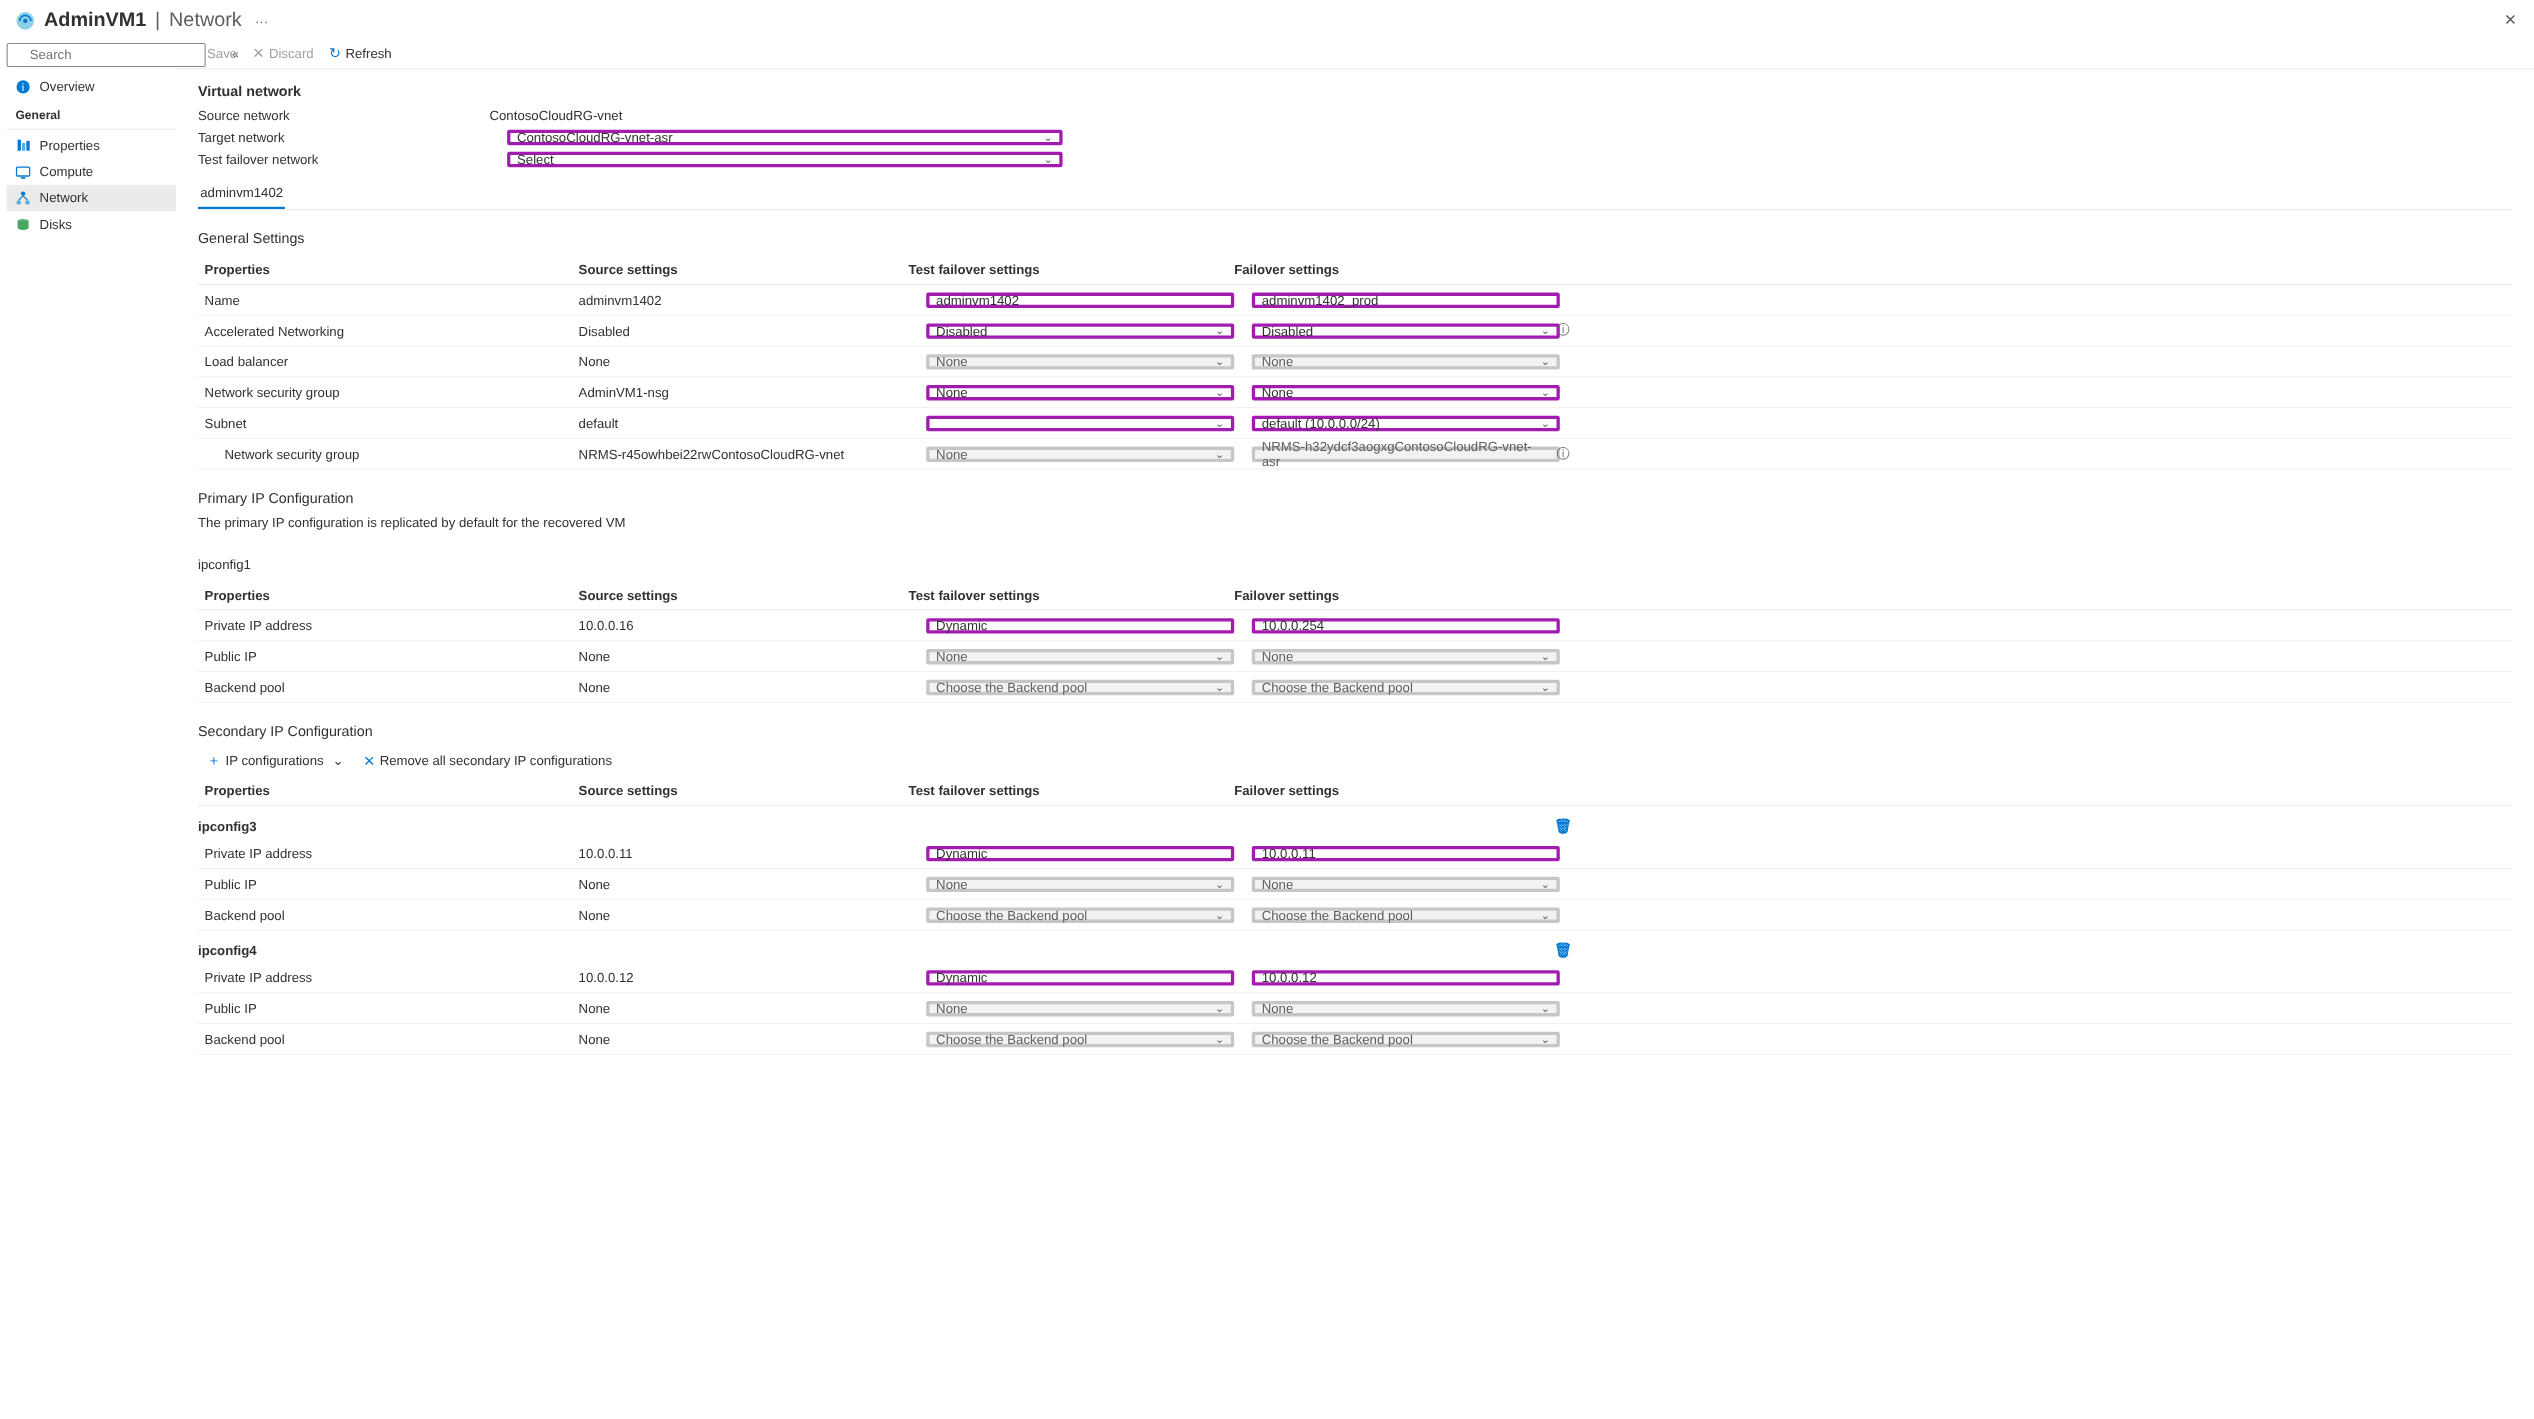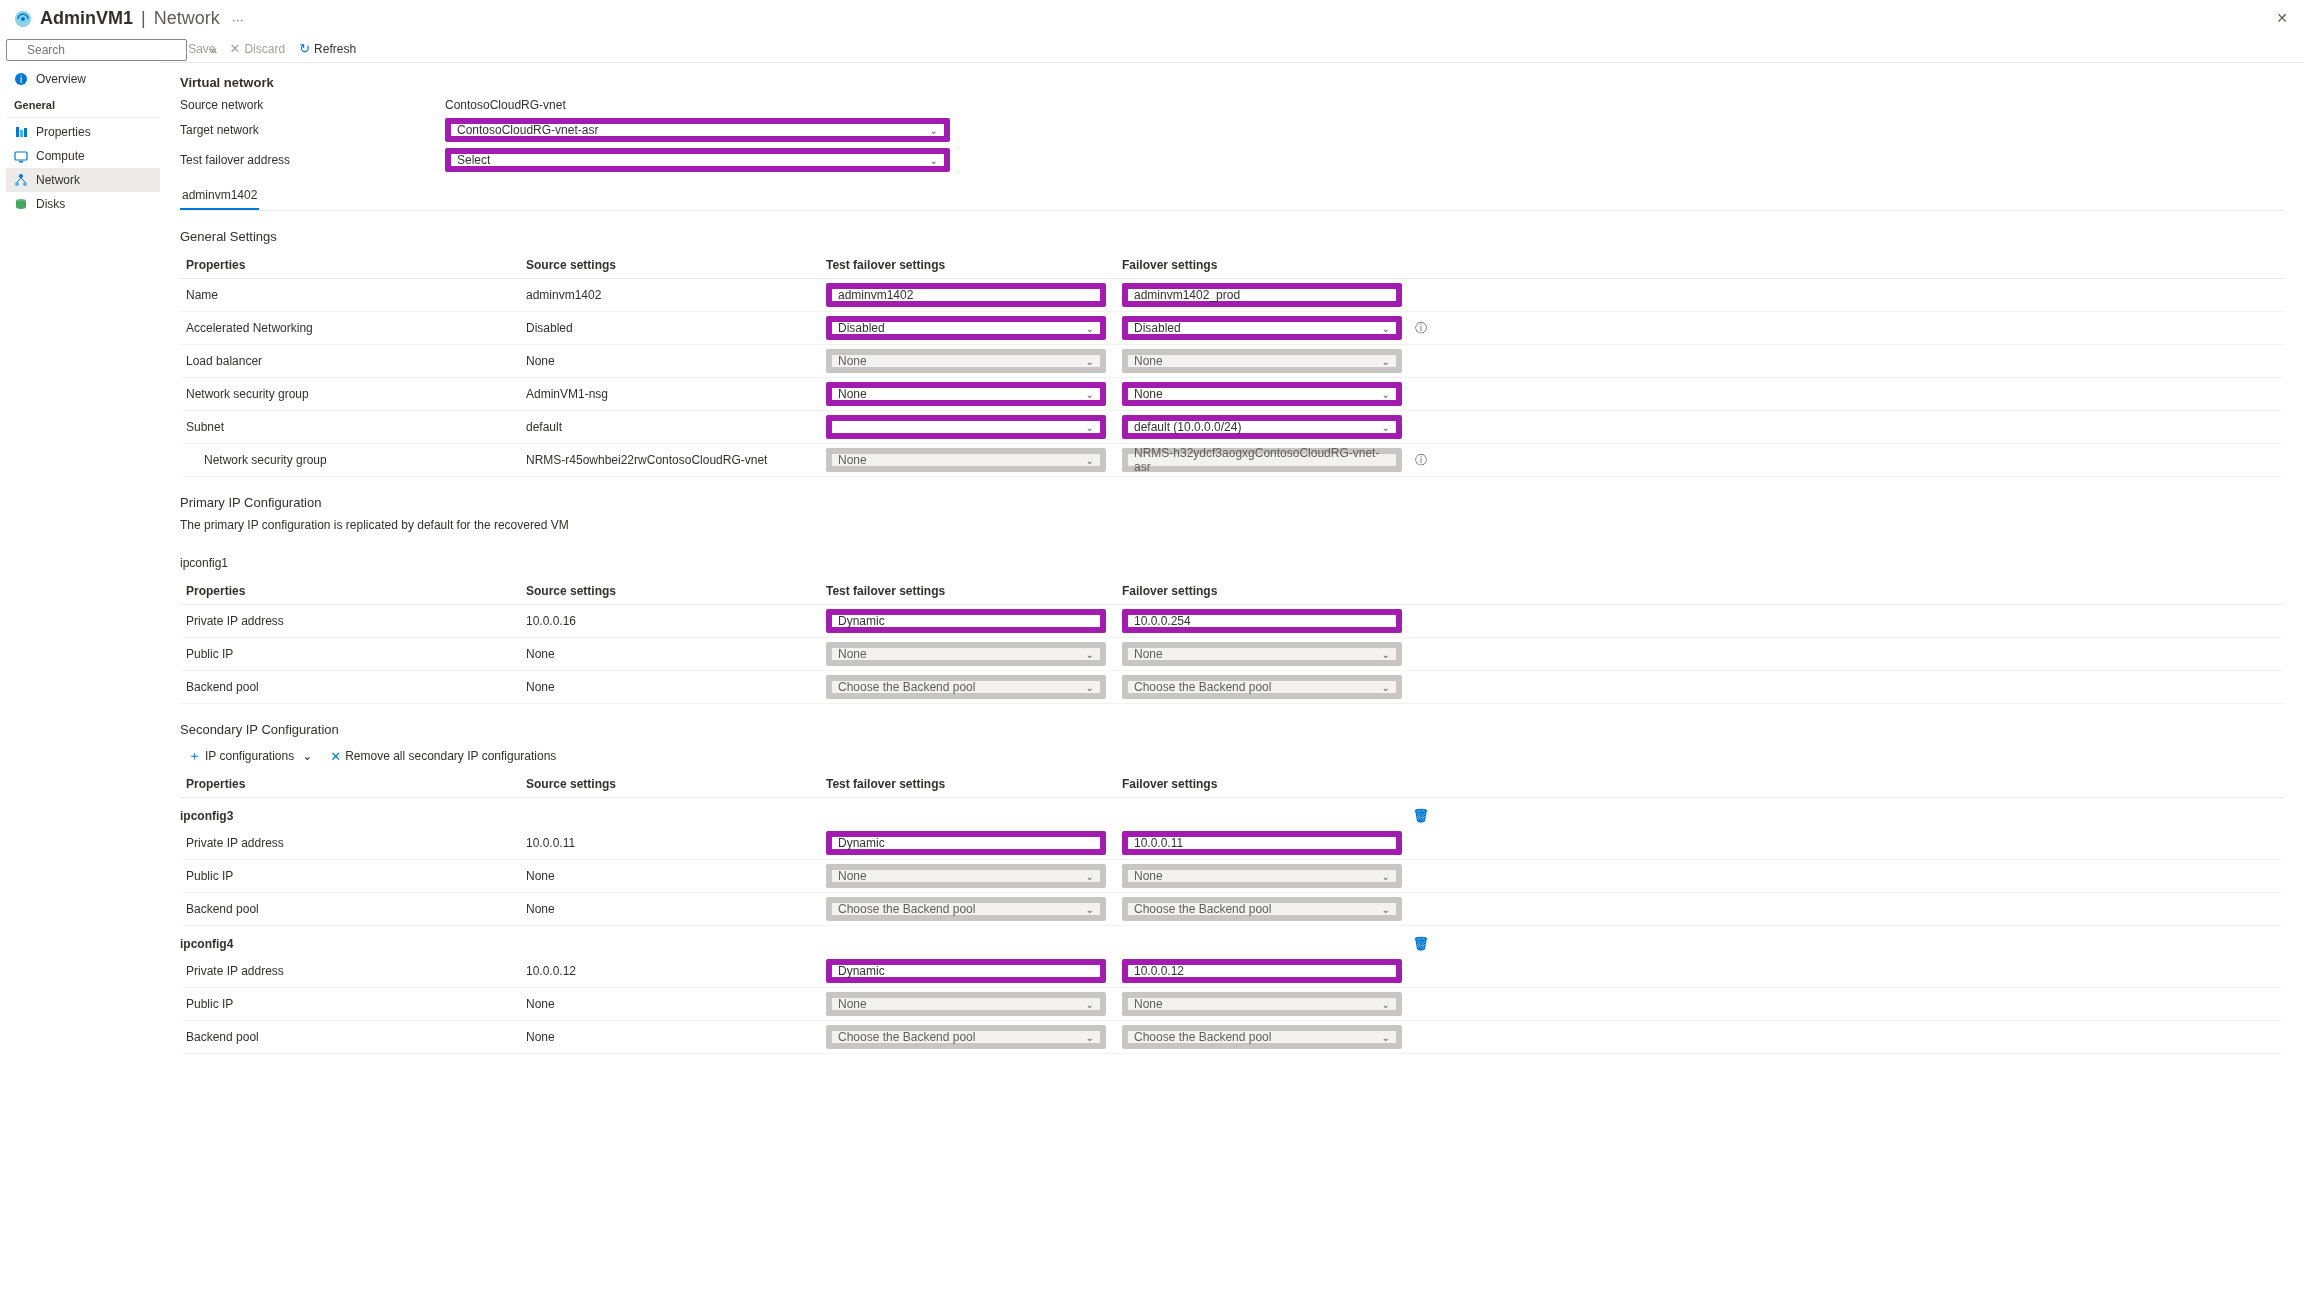--- a/index.html
+++ b/index.html
@@ -40,22 +40,22 @@
 
 .content { padding: 4px 20px 30px 20px; }
 
 .sec-head { font-size: 13px; font-weight: 600; margin: 8px 0 8px 0; }
 .kv-row { display: flex; align-items: center; margin-bottom: 6px; gap: 15px; }
 .kv-label { width: 250px; font-size: 12px; color: #323130; }
 .kv-value { font-size: 12px; }
 .kv-select { width: 505px; }
 
 .select-ctrl, .input-ctrl {
-  border: 6px solid #a21caf; border-radius: 2px; padding: 2px 6px; font-size: 12px; height: 24px;
-  background: #fff; display: flex; align-items: center; justify-content: space-between; width: 100%;
+  border: 3px solid #a21caf; border-radius: 2px; padding: 2px 6px; font-size: 12px; height: 14px;
+  background: #fff; display: flex; align-items: center; justify-content: space-between; width: 100%; margin-left: 16px;
 }
 .select-ctrl.disabled, .input-ctrl.disabled { background: #f3f2f1; color: #605e5c; border-color: #c8c6c4; }
 .select-ctrl .chev { color: #605e5c; font-size: 10px; }
 
 .tabs { display: flex; gap: 16px; border-bottom: 1px solid #edebe9; margin-top: 10px; }
 .tab { padding: 6px 2px; font-size: 12px; cursor: pointer; border-bottom: 2px solid transparent; }
 .tab.active { border-bottom-color: #0078d4; color: #323130; font-weight: 400; }
 
 .subsec { font-size: 13px; font-weight: 400; margin: 18px 0 8px 0; }
 .helptext { font-size: 12px; color: #323130; margin-bottom: 8px; }
@@ -189,21 +189,21 @@
       <div class="kv-row">
         <div class="kv-label">Target network</div>
         <div class="kv-select">
           <div class="select-ctrl">
             <span>ContosoCloudRG-vnet-asr</span>
             <span class="chev">⌄</span>
           </div>
         </div>
       </div>
       <div class="kv-row">
-        <div class="kv-label">Test failover address</div>
+        <div class="kv-label">Test failover network</div>
         <div class="kv-select">
           <div class="select-ctrl">
             <span>Select</span>
             <span class="chev">⌄</span>
           </div>
         </div>
       </div>
 
       <div class="tabs">
         <div class="tab active">adminvm1402</div>

